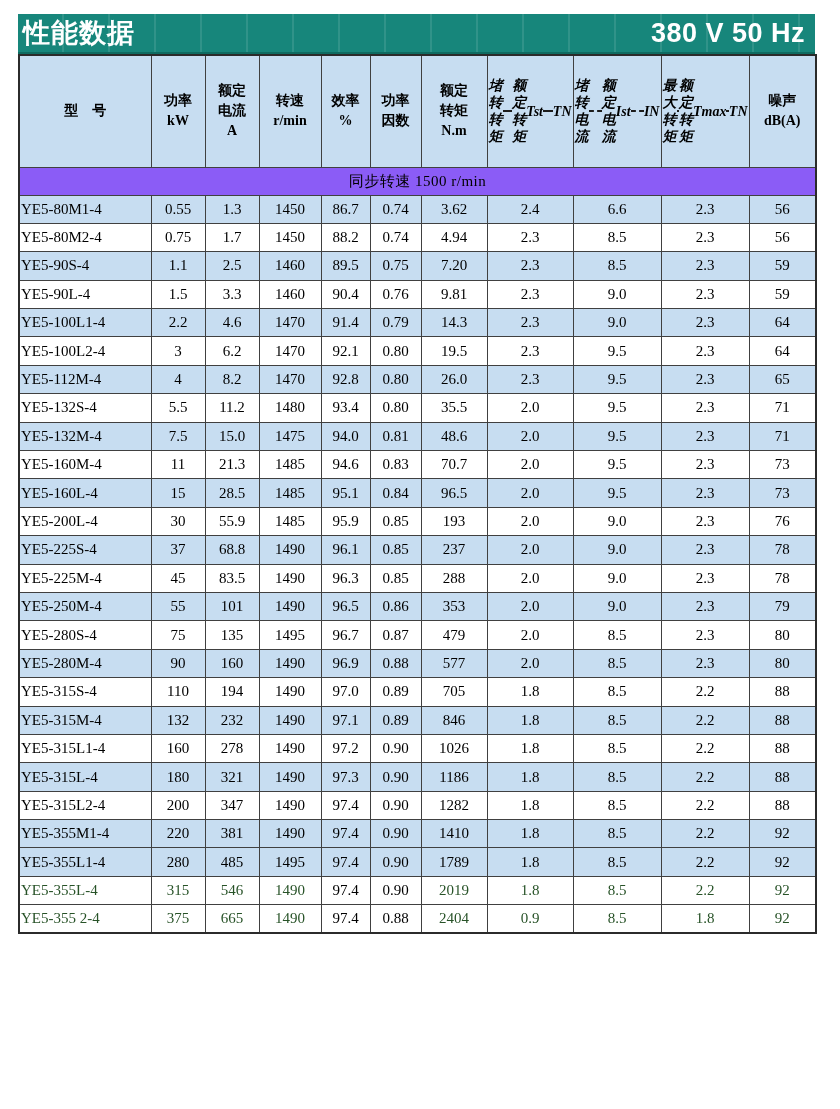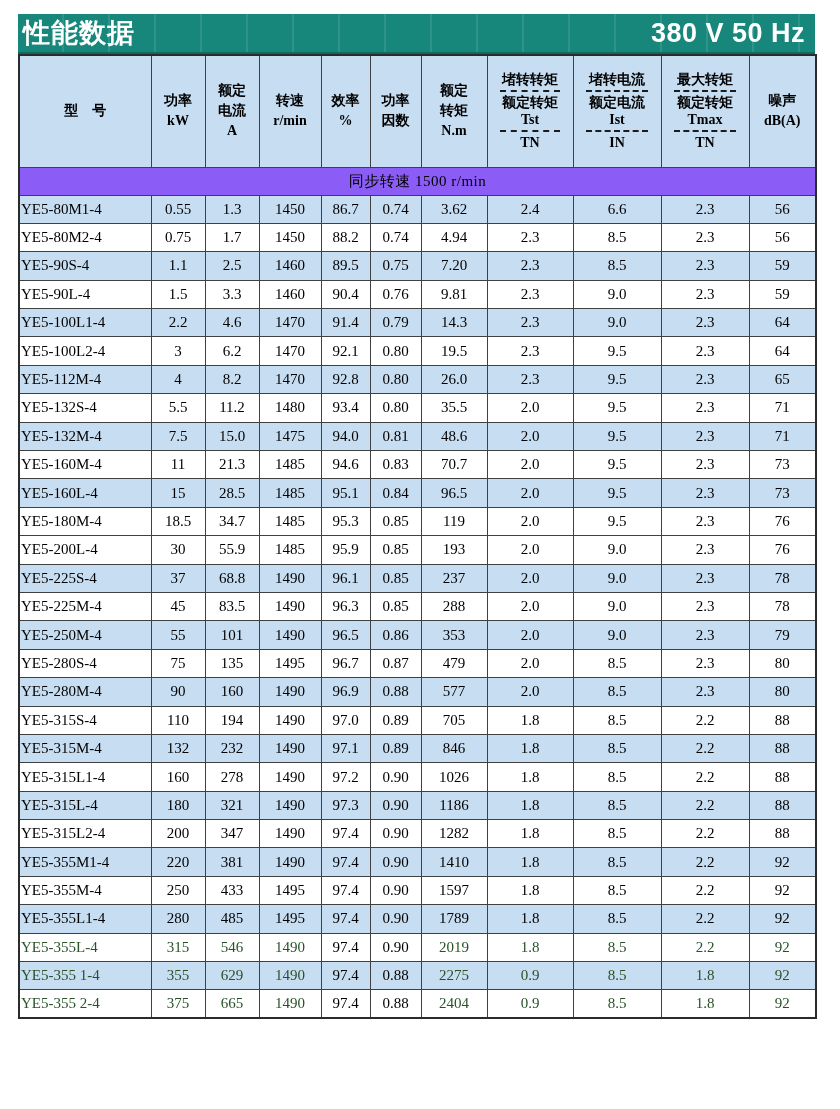--- a/index.html
+++ b/index.html
@@ -41,21 +41,21 @@
     box-sizing:border-box; overflow:hidden;
     color:#000;
   }
   
   thead th {
     background:var(--header-blue,#c7ddf1);
     height:112px; vertical-align:middle; text-align:center;
     font-weight:bold; font-size:14px; padding:0 1px;
   }
   thead th .hline { line-height:20px; }
-  .frac { display:flex; flex-direction:column; align-items:center; justify-content:flex-start; }
+  .frac { display:flex; flex-direction:row; align-items:center; justify-content:flex-start;font-style:italic; }
   .frac .fline { line-height:17px; }
   .frac .bar { width:72%; height:0; border-top:2px dashed #1c1c1c; margin:2px 0; }
 
   
   tr.sync-row td {
     height:28px; background:#8b5cf6; text-align:center;
     font-size:15px; letter-spacing:0.5px;
   }
 
   
@@ -301,33 +301,20 @@
             <td>1485</td>
             <td>95.1</td>
             <td>0.84</td>
             <td>96.5</td>
             <td>2.0</td>
             <td>9.5</td>
             <td>2.3</td>
             <td>73</td>
           </tr>
           <tr class="data-row white">
-            <td class="model">YE5-180M-4</td>
-            <td>18.5</td>
-            <td>34.7</td>
-            <td>1485</td>
-            <td>95.3</td>
-            <td>0.85</td>
-            <td>119</td>
-            <td>2.0</td>
-            <td>9.5</td>
-            <td>2.3</td>
-            <td>76</td>
-          </tr>
-          <tr class="data-row white">
             <td class="model">YE5-200L-4</td>
             <td>30</td>
             <td>55.9</td>
             <td>1485</td>
             <td>95.9</td>
             <td>0.85</td>
             <td>193</td>
             <td>2.0</td>
             <td>9.0</td>
             <td>2.3</td>
@@ -464,33 +451,20 @@
             <td>88</td>
           </tr>
           <tr class="data-row blue">
             <td class="model">YE5-355M1-4</td>
             <td>220</td>
             <td>381</td>
             <td>1490</td>
             <td>97.4</td>
             <td>0.90</td>
             <td>1410</td>
-            <td>1.8</td>
-            <td>8.5</td>
-            <td>2.2</td>
-            <td>92</td>
-          </tr>
-          <tr class="data-row white">
-            <td class="model">YE5-355M-4</td>
-            <td>250</td>
-            <td>433</td>
-            <td>1495</td>
-            <td>97.4</td>
-            <td>0.90</td>
-            <td>1597</td>
             <td>1.8</td>
             <td>8.5</td>
             <td>2.2</td>
             <td>92</td>
           </tr>
           <tr class="data-row blue">
             <td class="model">YE5-355L1-4</td>
             <td>280</td>
             <td>485</td>
             <td>1495</td>
@@ -508,33 +482,20 @@
             <td class="green">546</td>
             <td class="green">1490</td>
             <td>97.4</td>
             <td>0.90</td>
             <td class="green">2019</td>
             <td class="green">1.8</td>
             <td class="green">8.5</td>
             <td class="green">2.2</td>
             <td class="green">92</td>
           </tr>
-          <tr class="data-row blue">
-            <td class="model green">YE5-355 1-4</td>
-            <td class="green">355</td>
-            <td class="green">629</td>
-            <td class="green">1490</td>
-            <td>97.4</td>
-            <td>0.88</td>
-            <td class="green">2275</td>
-            <td class="green">0.9</td>
-            <td class="green">8.5</td>
-            <td class="green">1.8</td>
-            <td class="green">92</td>
-          </tr>
           <tr class="data-row white">
             <td class="model green">YE5-355 2-4</td>
             <td class="green">375</td>
             <td class="green">665</td>
             <td class="green">1490</td>
             <td>97.4</td>
             <td>0.88</td>
             <td class="green">2404</td>
             <td class="green">0.9</td>
             <td class="green">8.5</td>

